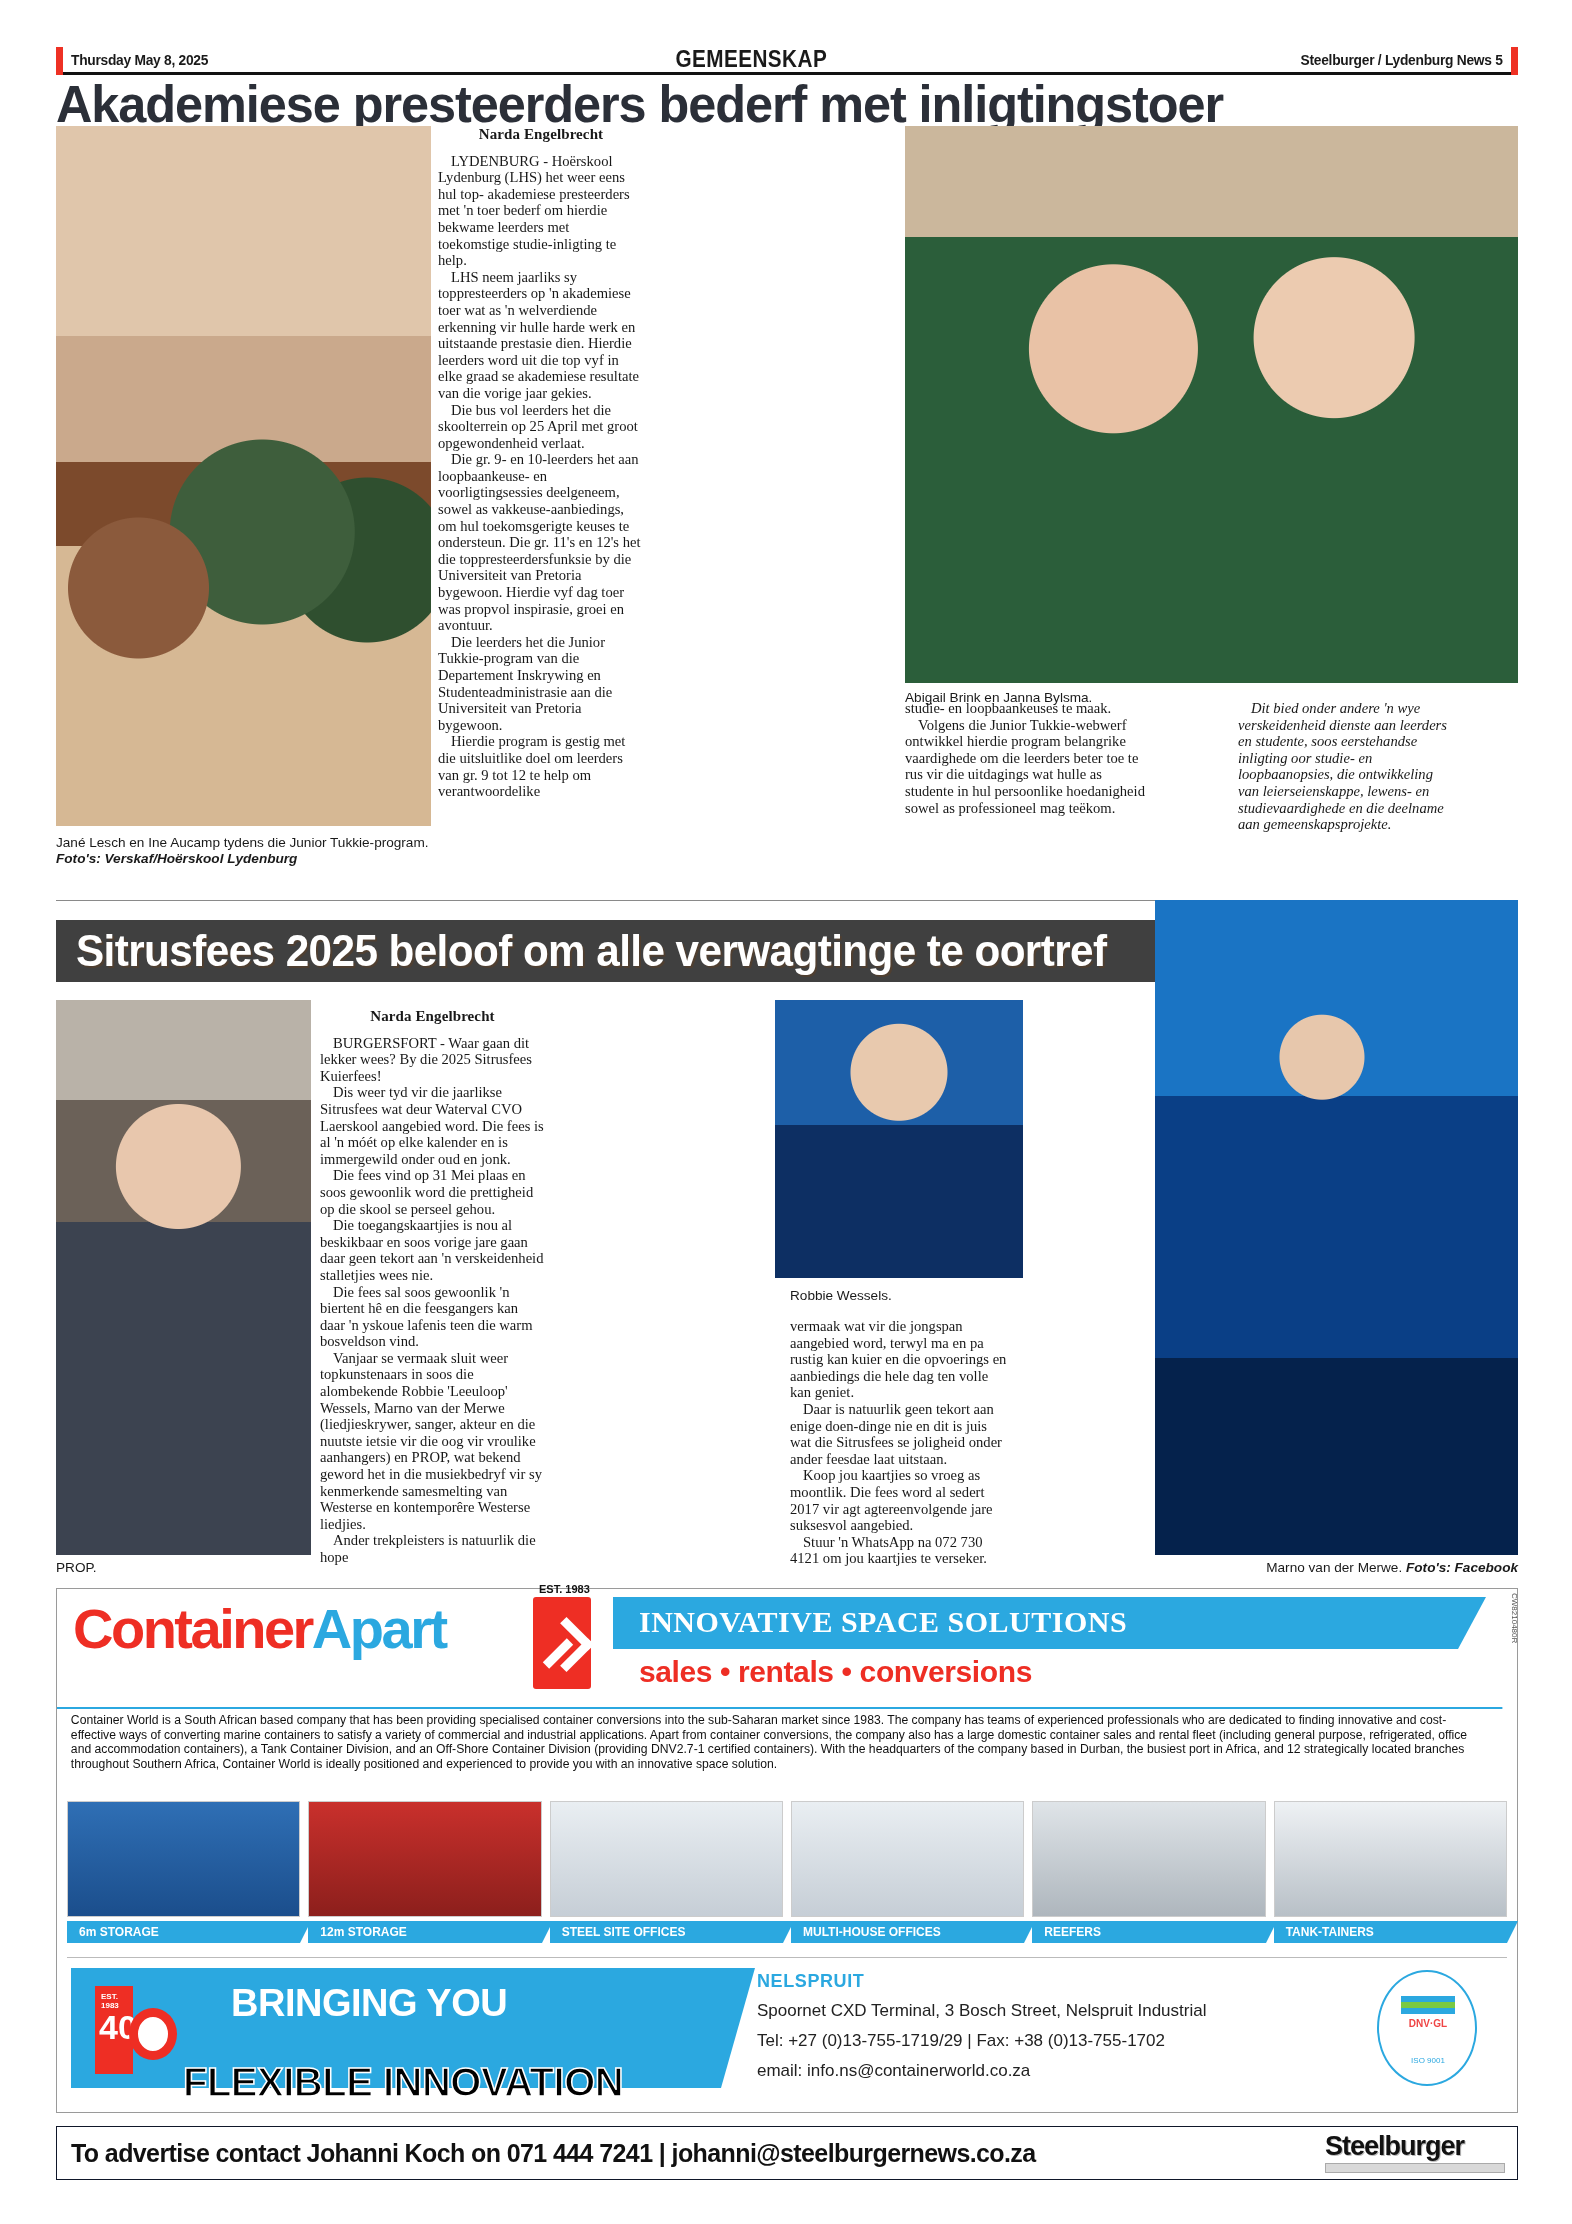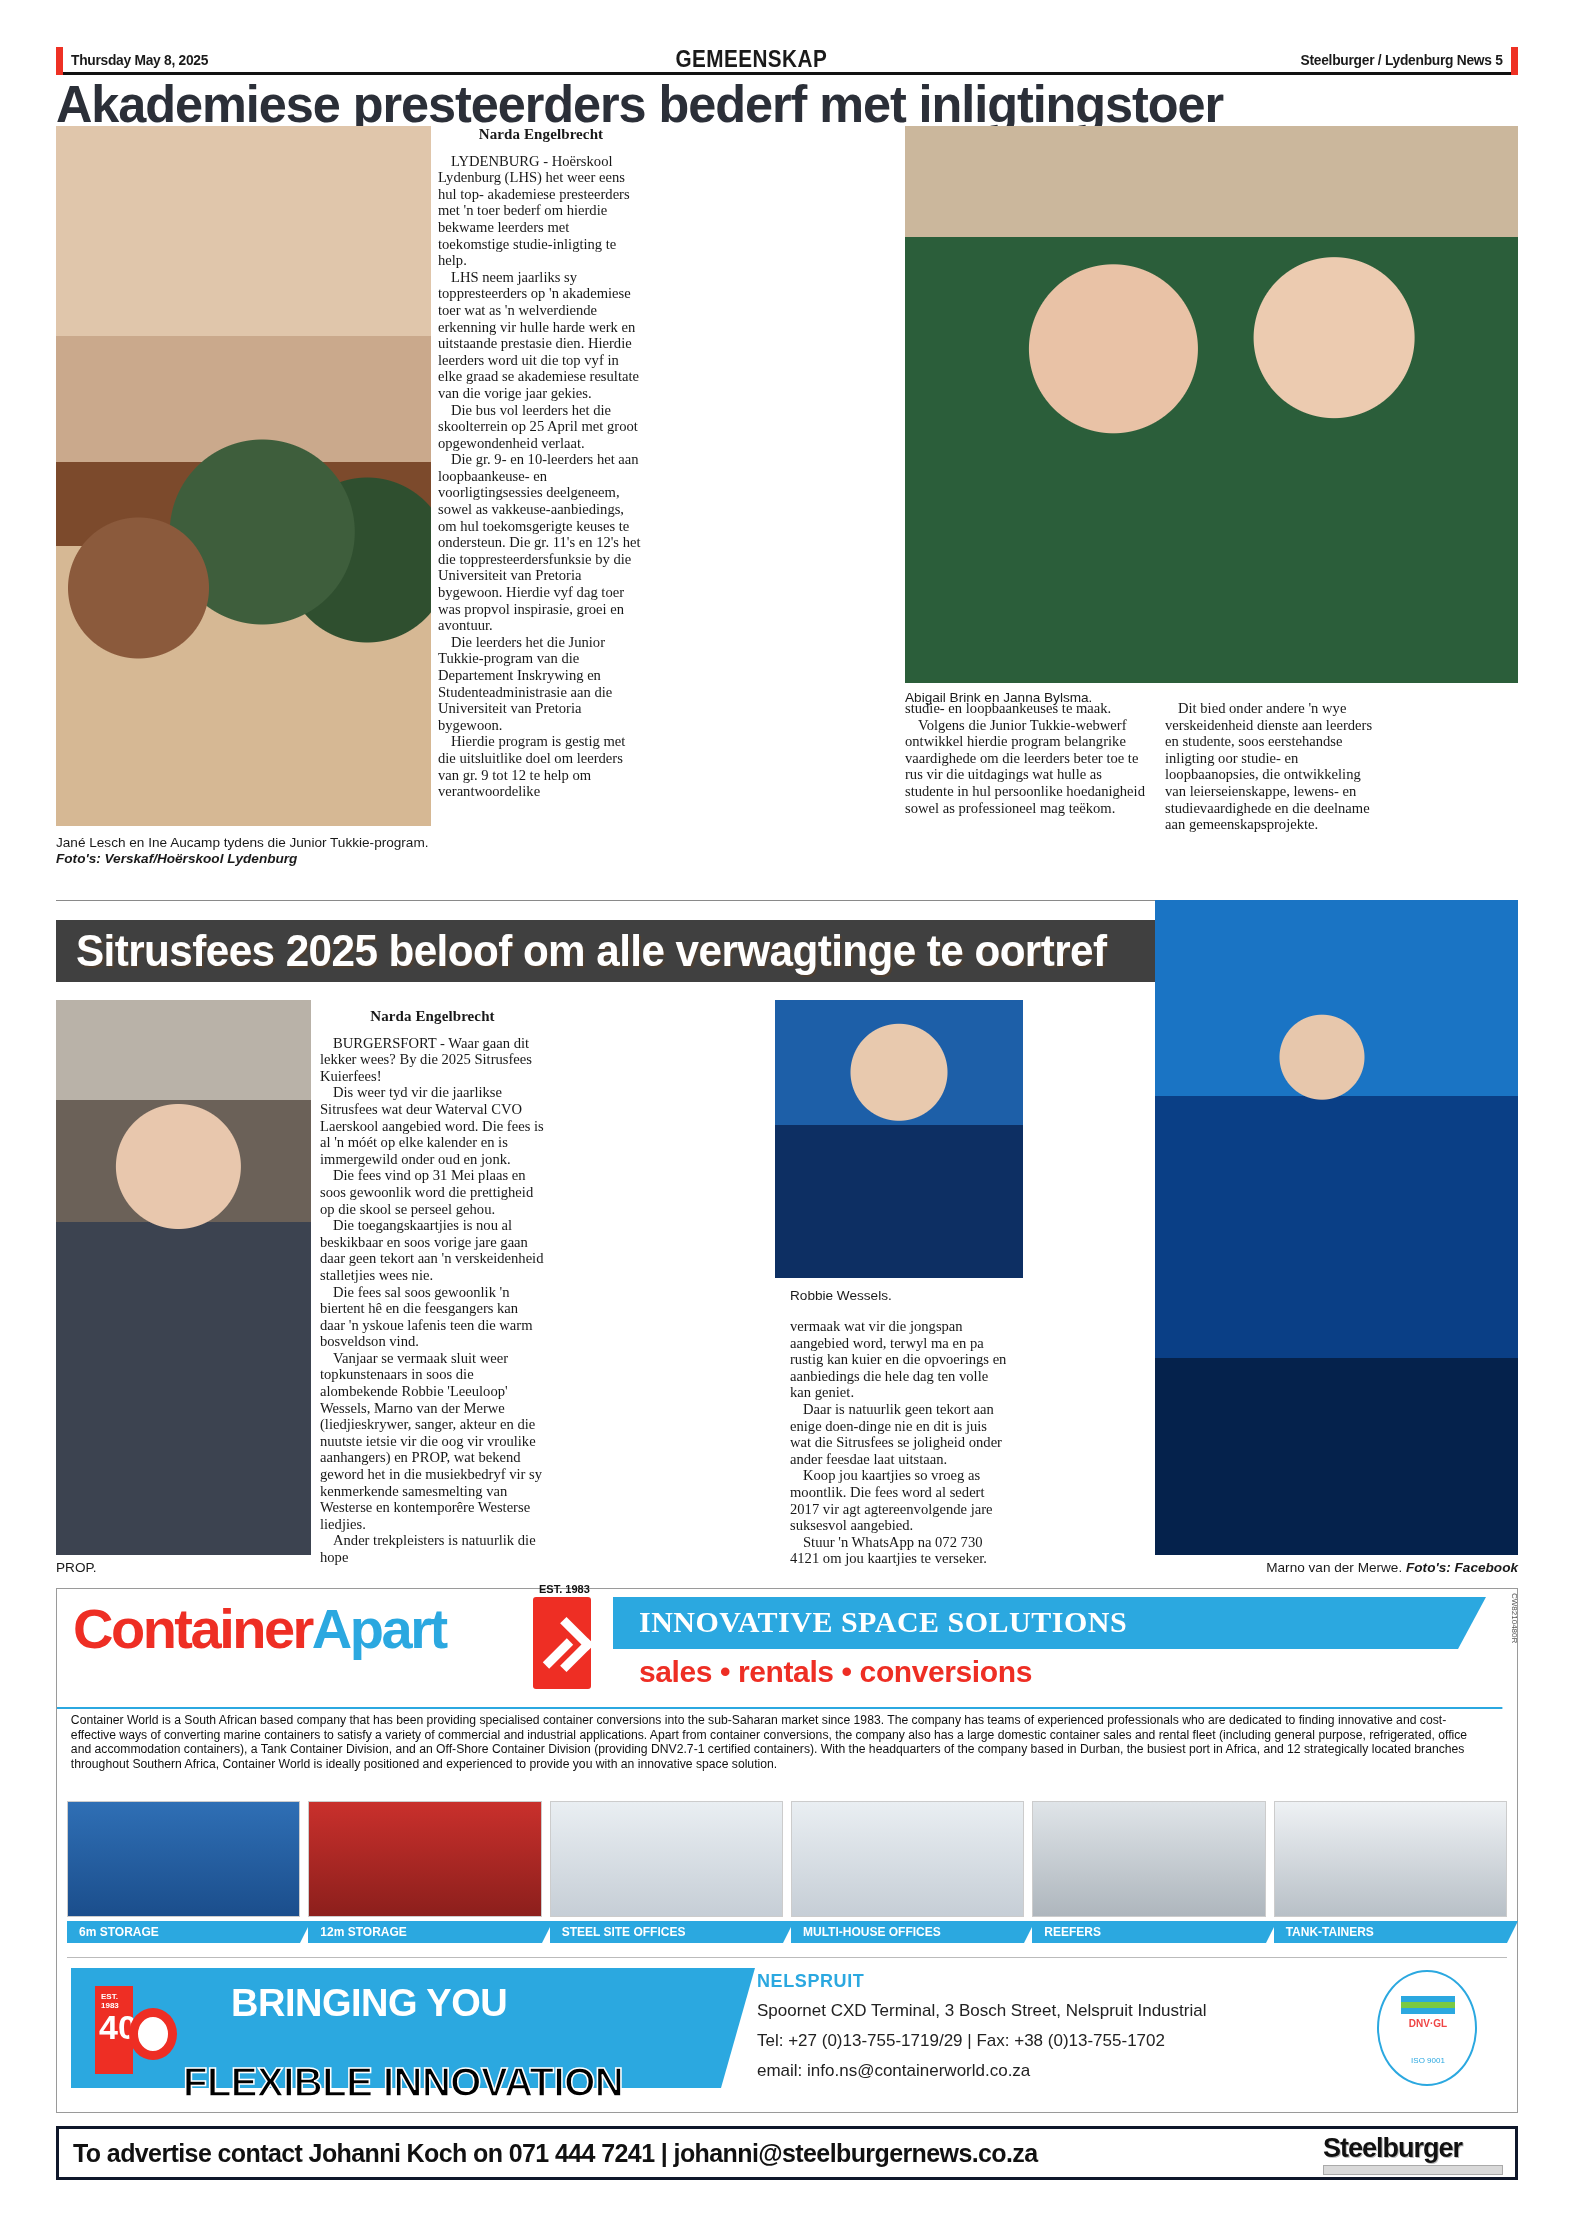--- a/index.html
+++ b/index.html
@@ -30,21 +30,21 @@
 
   .byline { text-align:center; font-size:15px; font-weight:700; letter-spacing:.1px; margin-bottom:10px; }
 
   .col { position:absolute; font-family:"Liberation Serif", serif; font-size:14.6px; line-height:16.6px;
          color:#181818; text-align:left; }
   .col p { text-indent:13px; margin:0; }
   .col p.noind { text-indent:0; }
 
   .s1-col1 { left:438px; top:126px; width:206px; }
   .s1-col3 { left:905px; top:700px; width:243px; }
-  .s1-col4 { left:1165px; top:700px; width:213px; }
+  .s1-col4 { left:1238px; top:700px; width:213px;font-style:italic; }
 
   .cap { font-family:"Liberation Sans", sans-serif; font-size:13.6px; line-height:16px; color:#1a1a1a; }
   .cap .credit { font-weight:700; font-style:italic; }
   .s1-cap-left { position:absolute; left:56px; top:835px; width:430px; }
   .s1-cap-right { position:absolute; left:905px; top:690px; width:500px; }
 
   
   .s2-banner { position:absolute; left:56px; top:920px; width:1130px; height:62px; background:#404040; }
   .s2-banner span { position:absolute; left:20px; top:6px; font-size:44px; line-height:50px; font-weight:700;
                     color:#ffffff; letter-spacing:-.6px; transform:scaleX(.96); transform-origin:left top;
@@ -115,21 +115,21 @@
   .dnv { position:absolute; right:24px; top:12px; width:112px; height:116px; }
   .dnv .oval { position:absolute; left:6px; top:0; width:100px; height:116px; border:2px solid #2ba8e0;
              border-radius:50%; }
   .dnv .lbl { position:absolute; left:18px; top:48px; width:78px; text-align:center; font-size:10px;
              font-weight:700; color:#ef4444; }
   .dnv .bars { position:absolute; left:30px; top:26px; width:54px; height:18px;
              background:linear-gradient(#2ba8e0 33%, #7ac943 33% 66%, #2ba8e0 66%); }
   .dnv .iso { position:absolute; left:18px; top:86px; width:78px; text-align:center; font-size:8px; color:#2ba8e0; }
 
   
-  .footer { position:absolute; left:56px; top:2126px; width:1462px; height:54px; border:3px solid #0f172a;
+  .footer { position:absolute; left:56px; top:2126px; width:1462px; height:54px; border:1px solid #0f172a;
             display:flex; align-items:center; }
   .footer .txt { margin-left:14px; font-size:25px; font-weight:800; letter-spacing:-.6px; color:#111; }
   .footer .sb { position:absolute; right:12px; top:4px; width:180px; height:44px; }
   .footer .sb .name { font-size:27px; font-weight:800; letter-spacing:-1px; color:#111;
             text-shadow:1px 1px 0 #bbb; }
   .footer .sb .tag { font-size:7px; color:#444; }
   .footer .sb .bar { position:absolute; left:0; bottom:2px; width:180px; height:10px; background:#d9d9d9;
             border:1px solid #aaa; }
 
   

